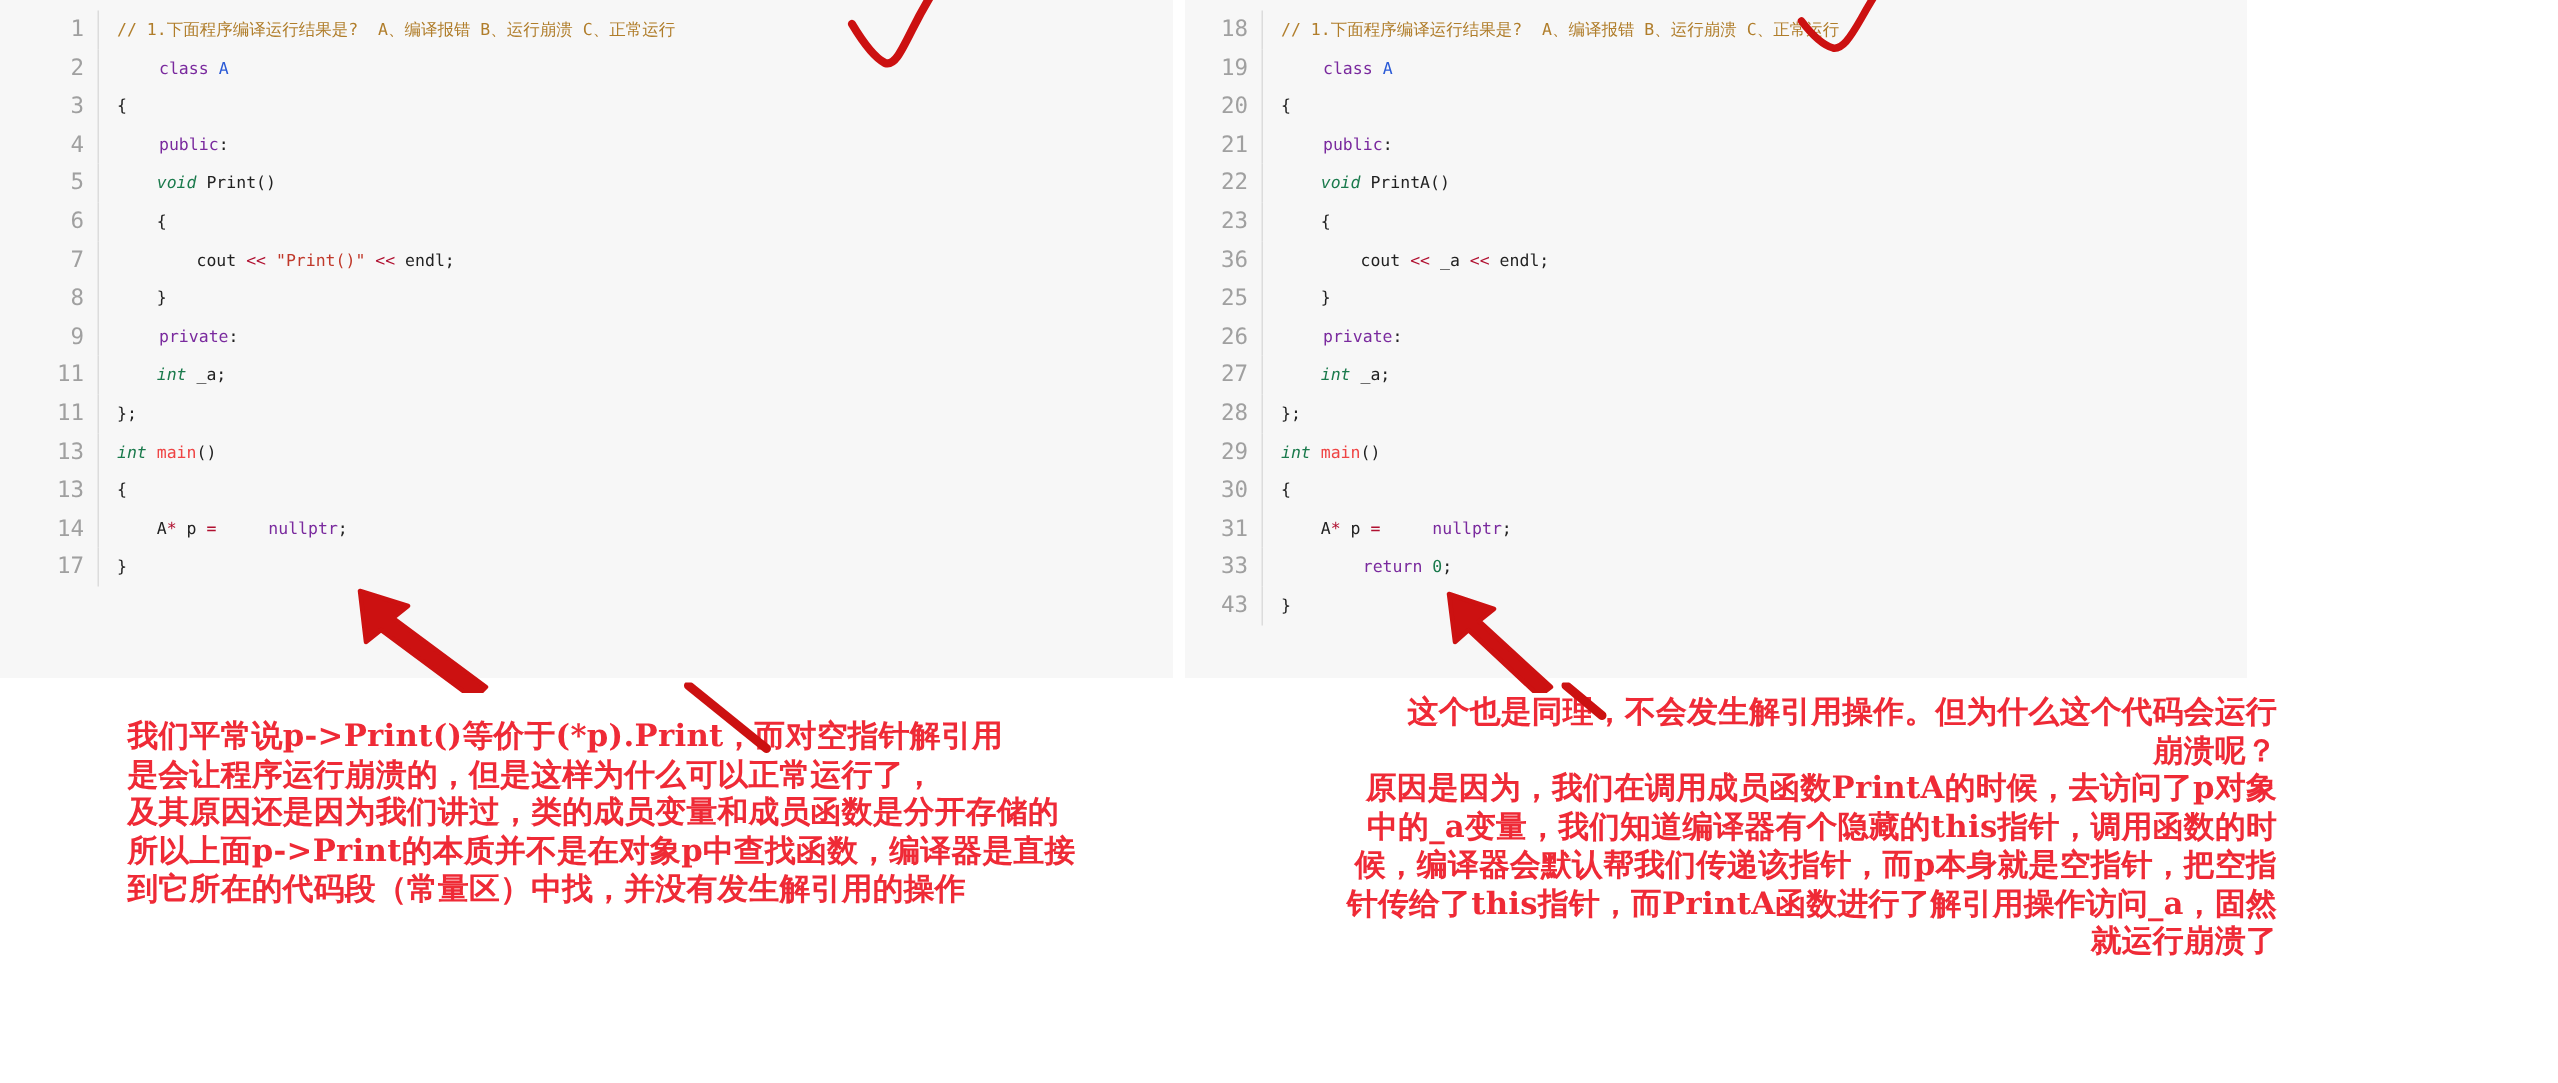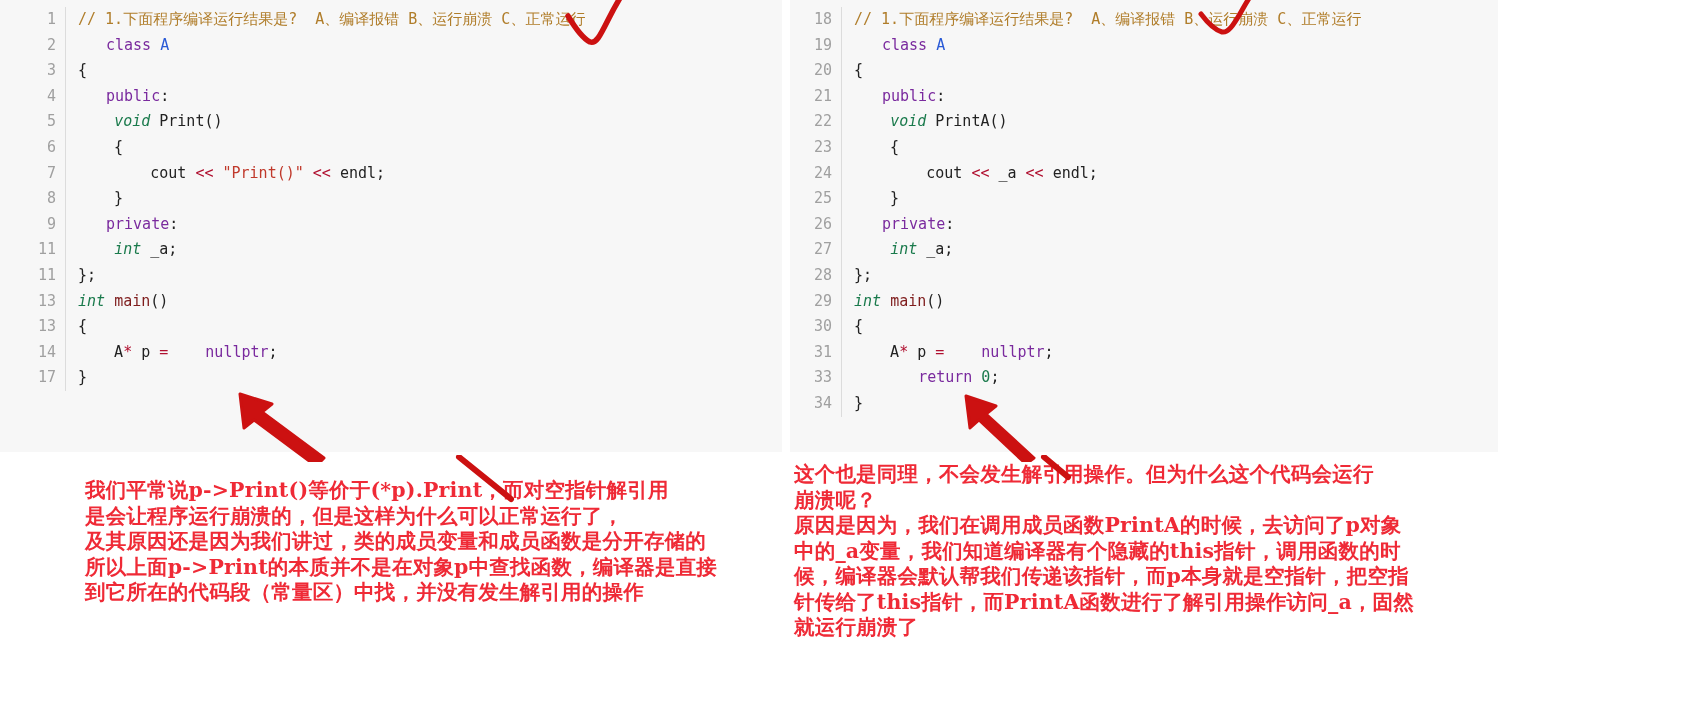--- a/index.html
+++ b/index.html
@@ -47,49 +47,49 @@
     border-right: 1px solid #dcdcdc;
     user-select: none;
   }
   #panel-left  .gutter { width: 56px; }
   #panel-right .gutter { width: 42px; }
 
   .code-text {
     flex: 1 1 auto;
     padding-left: 12px;
     font-family: "DejaVu Sans Mono", monospace;
-    font-size: 15px;
+    font-size: 11px;
     color: #222222;
     white-space: pre;
   }
 
   
   .t-comment { color: #b07d2a; }
   .t-kw      { color: #7a2a9e; margin-left: 28px; }
   .t-type    { color: #1a7a4c; font-style: italic; }
   .t-cls     { color: #2a5ad6; }
-  .t-fn      { color: #7f1d1d; }
+  .t-fn      { color: #ef4444; }
   .t-str     { color: #c0392b; }
   .t-op      { color: #b01030; }
   .t-num     { color: #1a7a4c; }
   .t-plain   { color: #222222; }
 
   
   .note {
     position: absolute;
     color: #ef2a36;
     font-family: "DejaVu Serif", serif;
     font-weight: bold;
     font-size: 20.5px;
     line-height: 25.5px;
     white-space: pre-line;
     letter-spacing: 0.2px;
   }
   #note-left  { left: 85px;  top: 478px; width: 700px; }
-  #note-right { left: 794px; top: 462px; width: 680px; }
+  #note-right { left: 838px; top: 462px; width: 680px; text-align: right; }
 
   
   .mark {
     position: absolute;
     pointer-events: none;
   }
   #check-left  { left: 560px;  top: -18px; width: 130px; height: 70px; }
   #check-right { left: 1195px; top: -18px; width: 130px; height: 60px; }
   #arrow-left  { left: 228px;  top: 382px; width: 100px; height: 80px; }
   #arrow-right { left: 960px;  top: 382px; width: 80px;  height: 80px; }
@@ -120,30 +120,30 @@
 </div>
 
 <div class="code-panel" id="panel-right">
   <div class="code-body">
       <div class="code-line"><span class="gutter">18</span><span class="code-text"><span class="t-comment">// 1.下面程序编译运行结果是?  A、编译报错 B、运行崩溃 C、正常运行</span></span></div>
       <div class="code-line"><span class="gutter">19</span><span class="code-text"><span class="t-kw">class </span><span class="t-cls">A</span></span></div>
       <div class="code-line"><span class="gutter">20</span><span class="code-text"><span class="t-plain">{</span></span></div>
       <div class="code-line"><span class="gutter">21</span><span class="code-text"><span class="t-kw">public</span><span class="t-plain">:</span></span></div>
       <div class="code-line"><span class="gutter">22</span><span class="code-text"><span class="t-plain">    </span><span class="t-type">void</span><span class="t-plain"> PrintA()</span></span></div>
       <div class="code-line"><span class="gutter">23</span><span class="code-text"><span class="t-plain">    {</span></span></div>
-      <div class="code-line"><span class="gutter">24</span><span class="code-text"><span class="t-plain">        cout </span><span class="t-op">&lt;&lt;</span><span class="t-plain"> _a </span><span class="t-op">&lt;&lt;</span><span class="t-plain"> endl;</span></span></div>
+      <div class="code-line"><span class="gutter">36</span><span class="code-text"><span class="t-plain">        cout </span><span class="t-op">&lt;&lt;</span><span class="t-plain"> _a </span><span class="t-op">&lt;&lt;</span><span class="t-plain"> endl;</span></span></div>
       <div class="code-line"><span class="gutter">25</span><span class="code-text"><span class="t-plain">    }</span></span></div>
       <div class="code-line"><span class="gutter">26</span><span class="code-text"><span class="t-kw">private</span><span class="t-plain">:</span></span></div>
       <div class="code-line"><span class="gutter">27</span><span class="code-text"><span class="t-plain">    </span><span class="t-type">int</span><span class="t-plain"> _a;</span></span></div>
       <div class="code-line"><span class="gutter">28</span><span class="code-text"><span class="t-plain">};</span></span></div>
       <div class="code-line"><span class="gutter">29</span><span class="code-text"><span class="t-type">int</span><span class="t-plain"> </span><span class="t-fn">main</span><span class="t-plain">()</span></span></div>
       <div class="code-line"><span class="gutter">30</span><span class="code-text"><span class="t-plain">{</span></span></div>
       <div class="code-line"><span class="gutter">31</span><span class="code-text"><span class="t-plain">    A</span><span class="t-op">*</span><span class="t-plain"> p </span><span class="t-op">=</span><span class="t-plain"> </span><span class="t-kw">nullptr</span><span class="t-plain">;</span></span></div>
       <div class="code-line"><span class="gutter">33</span><span class="code-text"><span class="t-plain">    </span><span class="t-kw">return</span><span class="t-plain"> </span><span class="t-num">0</span><span class="t-plain">;</span></span></div>
-      <div class="code-line"><span class="gutter">34</span><span class="code-text"><span class="t-plain">}</span></span></div>
+      <div class="code-line"><span class="gutter">43</span><span class="code-text"><span class="t-plain">}</span></span></div>
     </div>
 </div>
 
 <div class="note" id="note-left">我们平常说p-&gt;Print()等价于(*p).Print，而对空指针解引用
 是会让程序运行崩溃的，但是这样为什么可以正常运行了，
 及其原因还是因为我们讲过，类的成员变量和成员函数是分开存储的
 所以上面p-&gt;Print的本质并不是在对象p中查找函数，编译器是直接
 到它所在的代码段（常量区）中找，并没有发生解引用的操作</div>
 <div class="note" id="note-right">这个也是同理，不会发生解引用操作。但为什么这个代码会运行
 崩溃呢？

